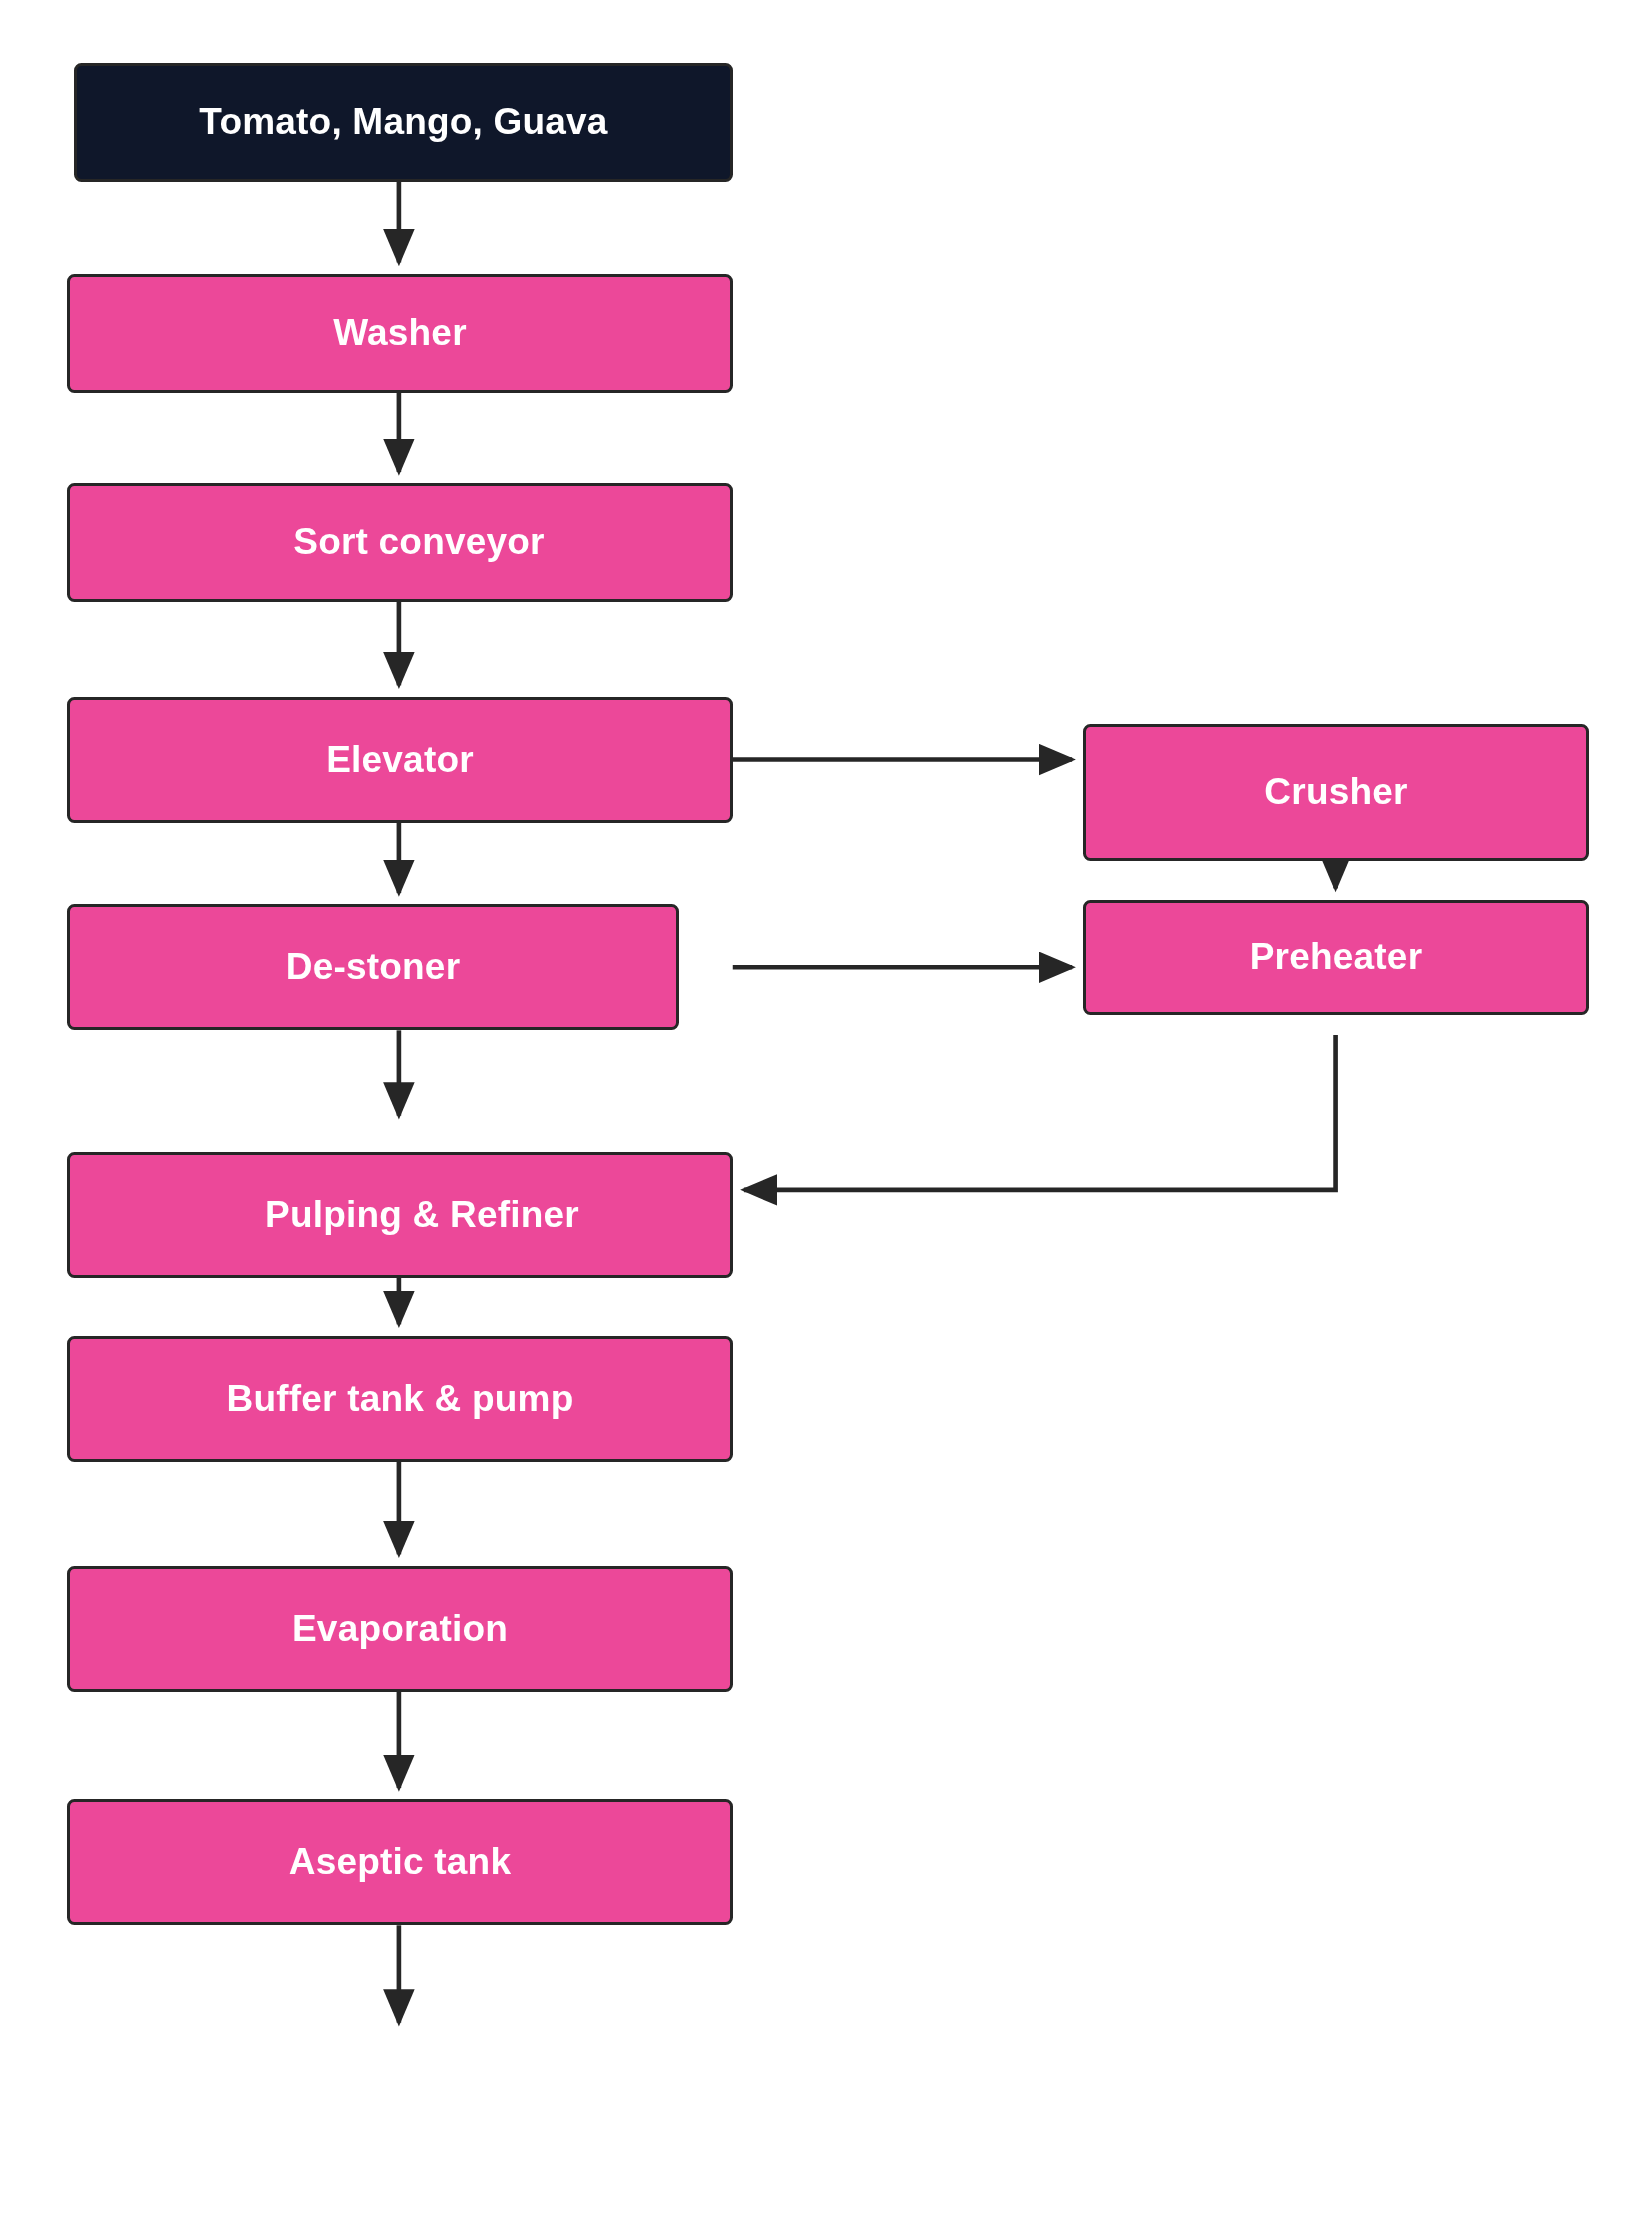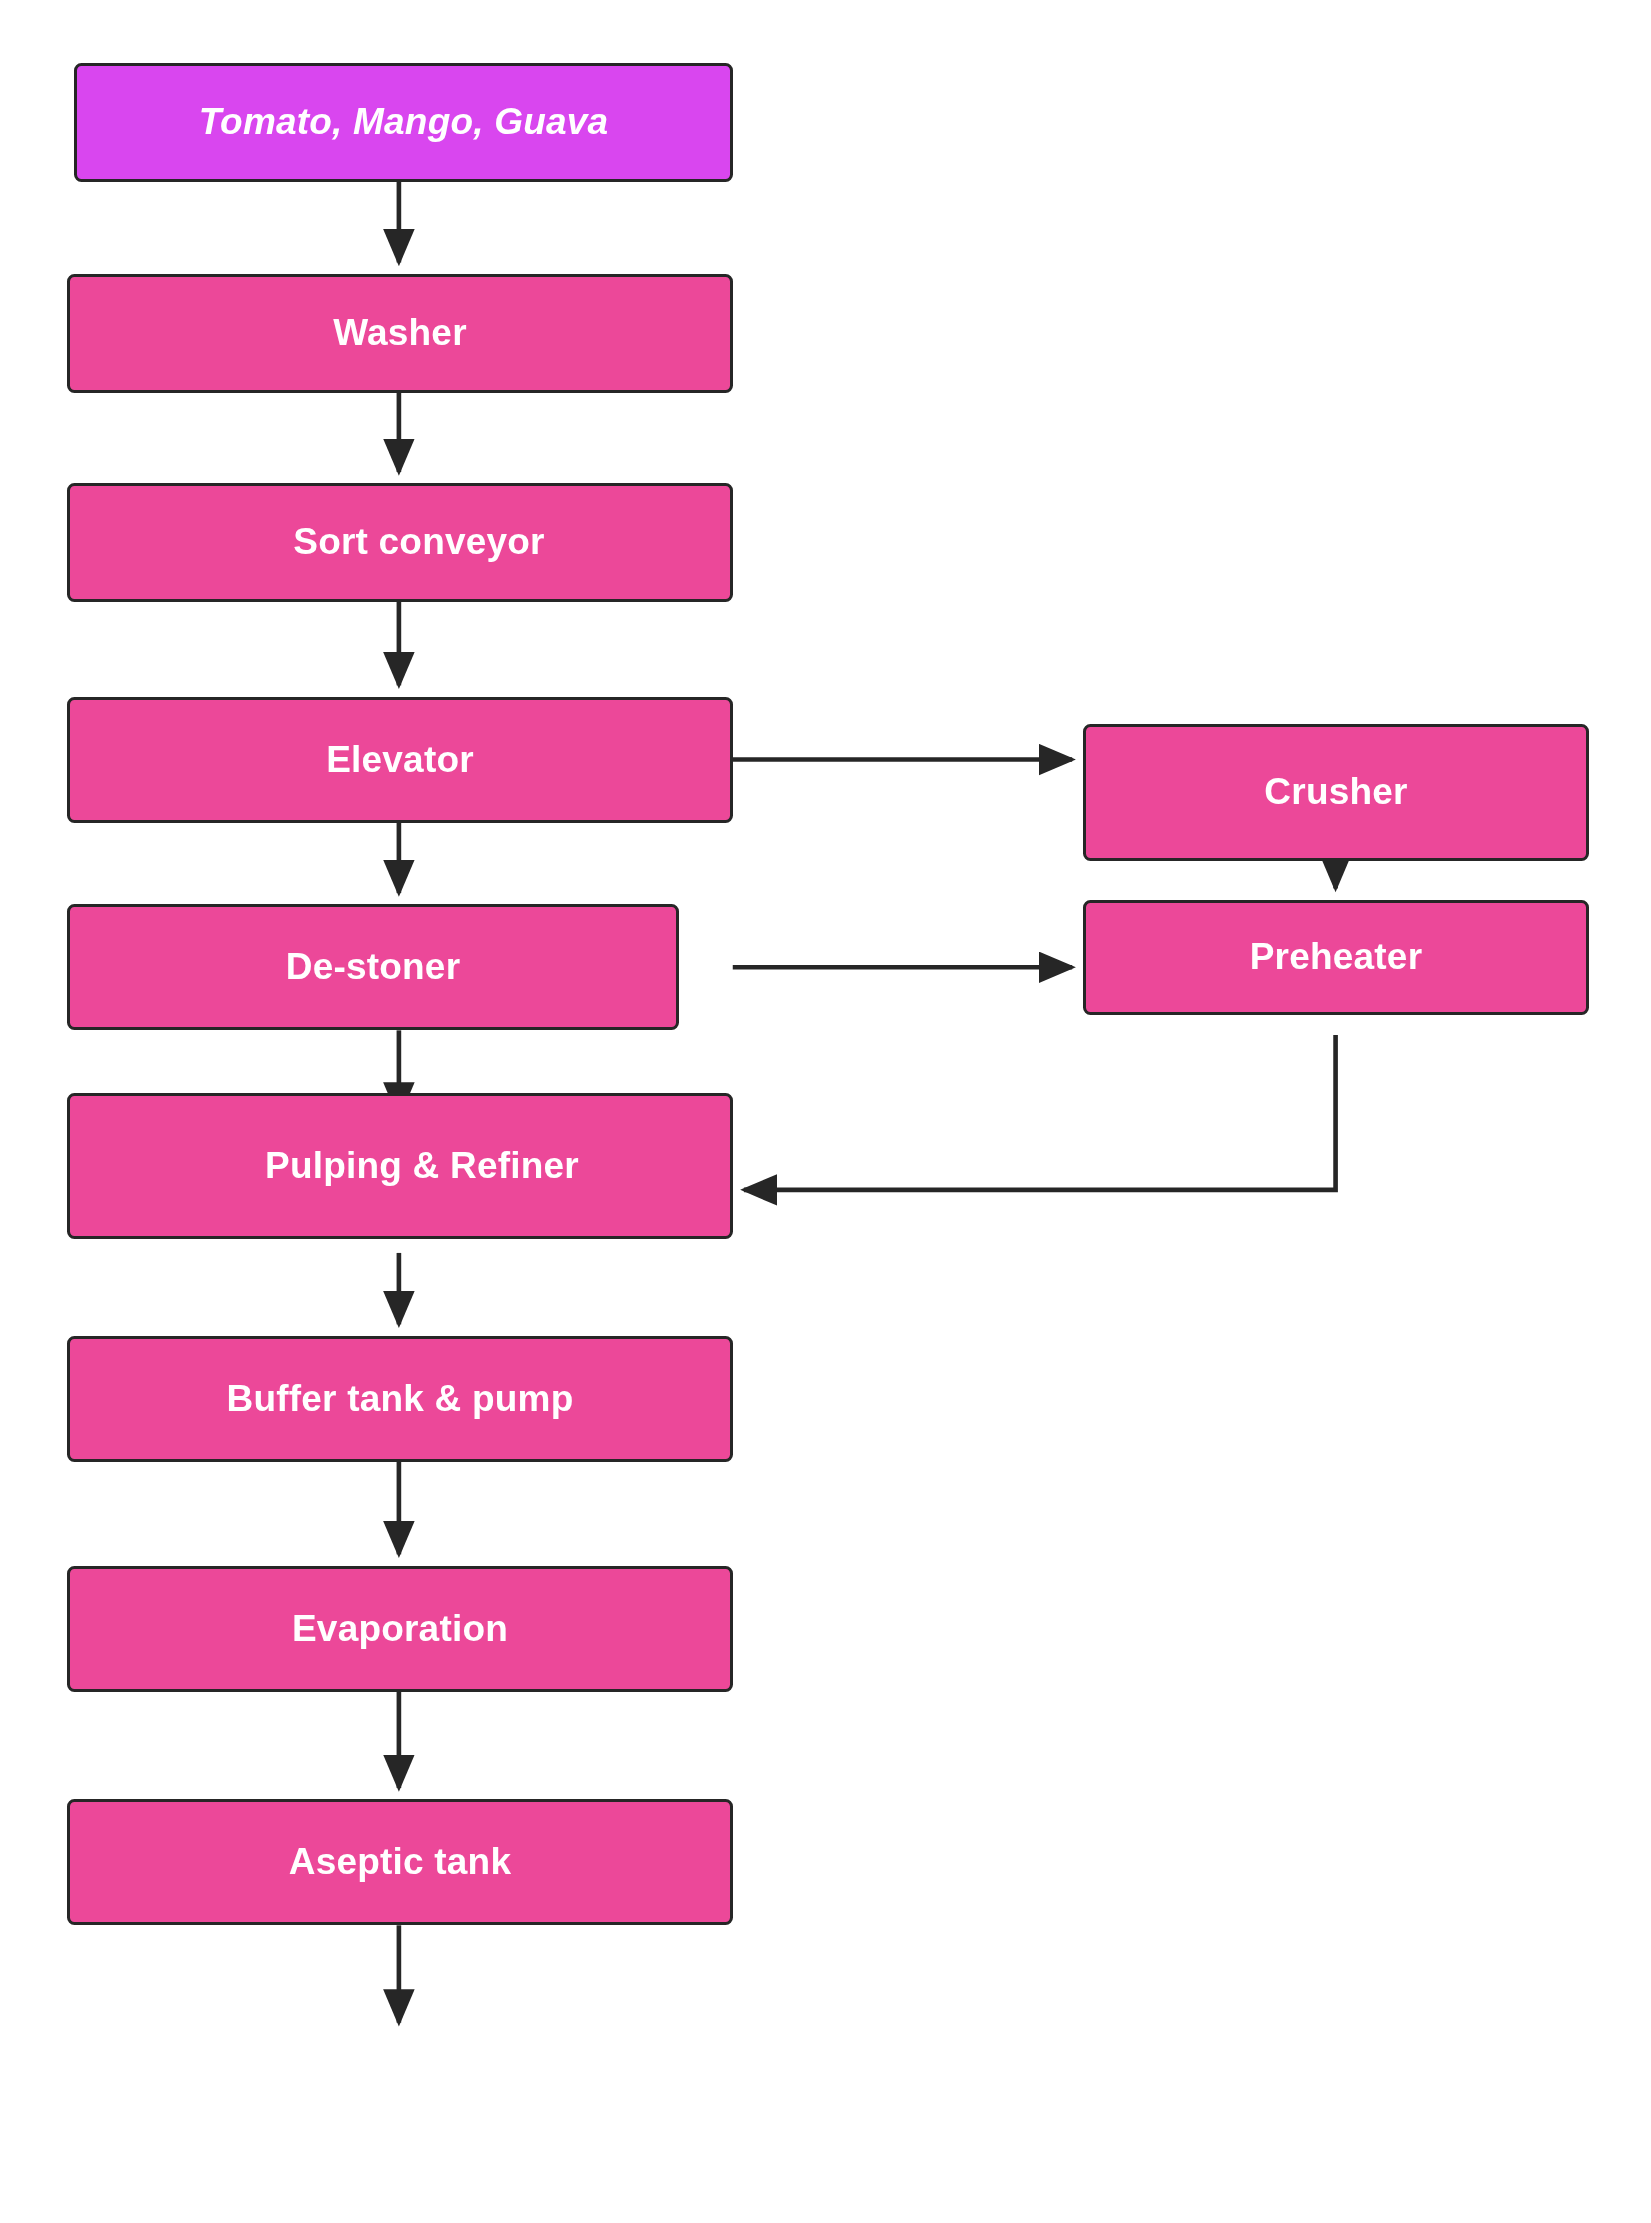--- a/index.html
+++ b/index.html
@@ -26,22 +26,21 @@
     font-weight: bold;
     font-size: 37px;
     display: flex;
     align-items: center;
     justify-content: center;
     text-align: center;
     letter-spacing: 0.2px;
     line-height: 1.1;
   }
   .node.source {
-    background: #d946ef;
-    font-style: italic;
+    background: #0f172a;
   }
   .node.process {
     background: #ec4899;
   }
   #edges {
     position: absolute;
     left: 0;
     top: 0;
     width: 1651px;
     height: 2223px;
@@ -97,21 +96,21 @@
   </div>
 
   <div class="node process" style="left:67px; top:904px; width:612px; height:126px;">
     <span>De-stoner</span>
   </div>
 
   <div class="node process" style="left:1083px; top:900px; width:506px; height:115px;">
     <span>Preheater</span>
   </div>
 
-  <div class="node process" style="left:67px; top:1093px; width:666px; height:146px;padding-left:44px;">
+  <div class="node process" style="left:67px; top:1152px; width:666px; height:126px;padding-left:44px;">
     <span>Pulping &amp; Refiner</span>
   </div>
 
   <div class="node process" style="left:67px; top:1336px; width:666px; height:126px;">
     <span>Buffer tank &amp; pump</span>
   </div>
 
   <div class="node process" style="left:67px; top:1566px; width:666px; height:126px;">
     <span>Evaporation</span>
   </div>

